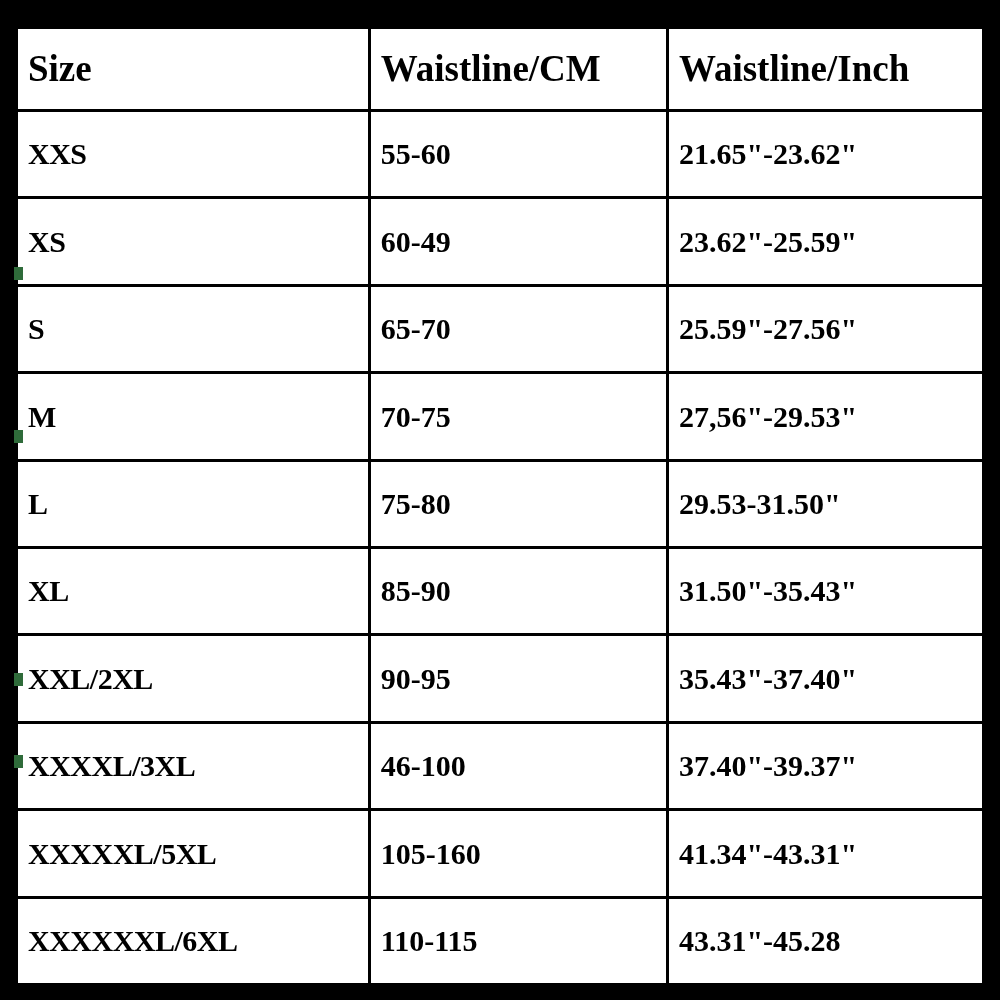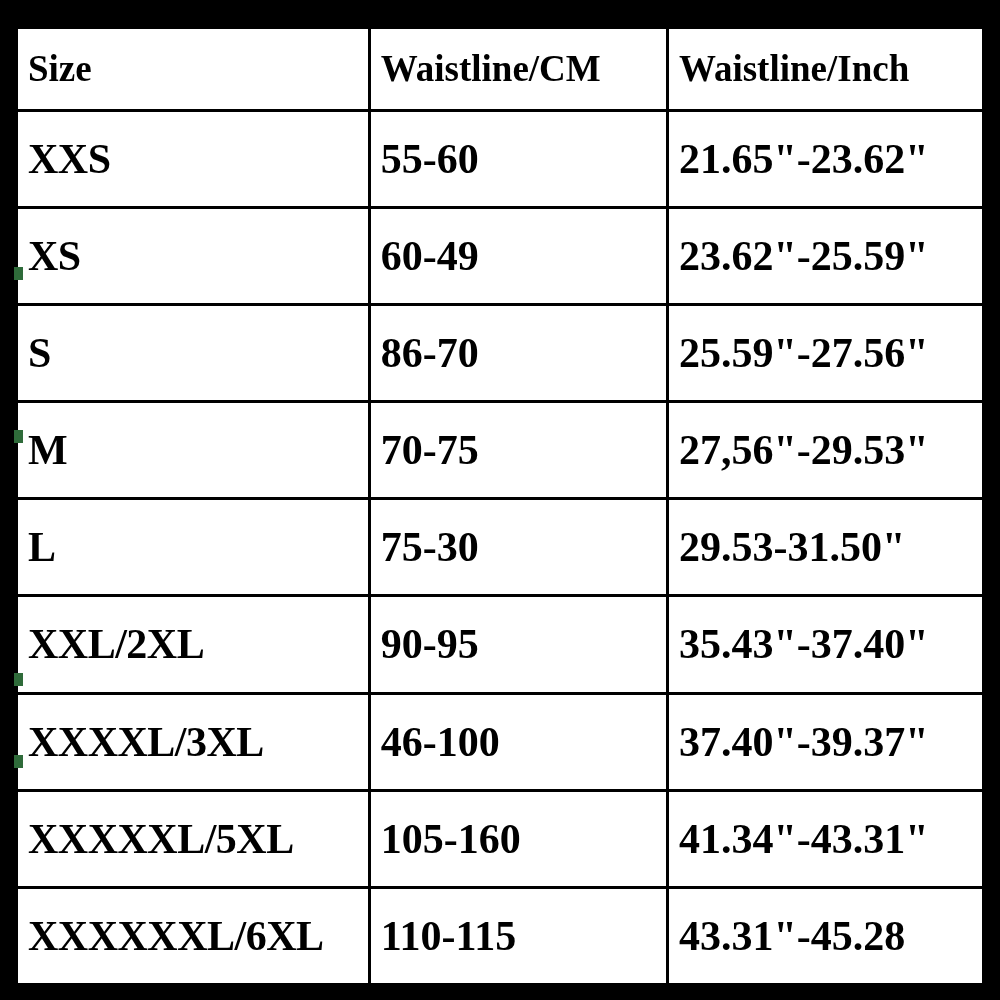--- a/index.html
+++ b/index.html
@@ -52,21 +52,21 @@
     line-height: 1.05;
     white-space: nowrap;
     overflow: hidden;
   }
   table.size-table thead th {
     font-weight: bold;
     font-size: 37px;
     height: 80px;
   }
   table.size-table tbody td {
-    font-size: 42px;
+    font-size: 30px;
     height: 80px;
   }
   table.size-table tbody td.sizecell {
     font-weight: bold;
     letter-spacing: -0.5px;
   }
   table.size-table tbody td.valcell {
     font-weight: bold;
   }
   
@@ -109,32 +109,37 @@
           <td class="valcell">55-60</td>
           <td class="valcell">21.65"-23.62"</td>
         </tr>
         <tr>
           <td class="sizecell">XS</td>
           <td class="valcell">60-49</td>
           <td class="valcell">23.62"-25.59"</td>
         </tr>
         <tr>
           <td class="sizecell">S</td>
-          <td class="valcell">86-70</td>
+          <td class="valcell">65-70</td>
           <td class="valcell">25.59"-27.56"</td>
         </tr>
         <tr>
           <td class="sizecell">M</td>
           <td class="valcell">70-75</td>
           <td class="valcell">27,56"-29.53"</td>
         </tr>
         <tr>
           <td class="sizecell">L</td>
-          <td class="valcell">75-30</td>
+          <td class="valcell">75-80</td>
           <td class="valcell">29.53-31.50"</td>
+        </tr>
+        <tr>
+          <td class="sizecell">XL</td>
+          <td class="valcell">85-90</td>
+          <td class="valcell">31.50"-35.43"</td>
         </tr>
         <tr>
           <td class="sizecell">XXL/2XL</td>
           <td class="valcell">90-95</td>
           <td class="valcell">35.43"-37.40"</td>
         </tr>
         <tr>
           <td class="sizecell">XXXXL/3XL</td>
           <td class="valcell">46-100</td>
           <td class="valcell">37.40"-39.37"</td>

